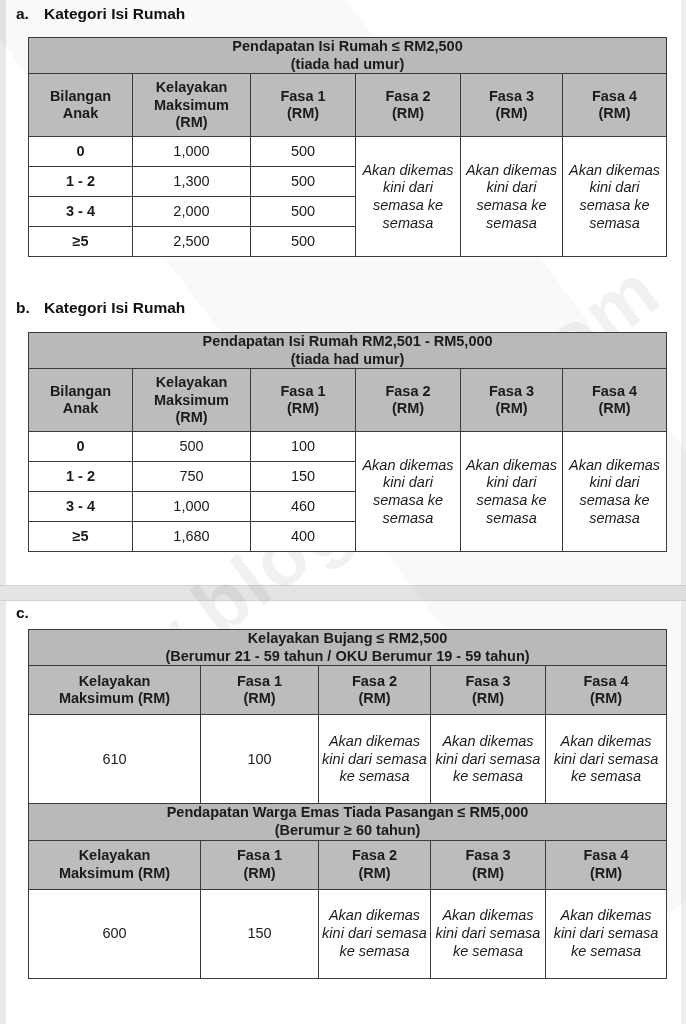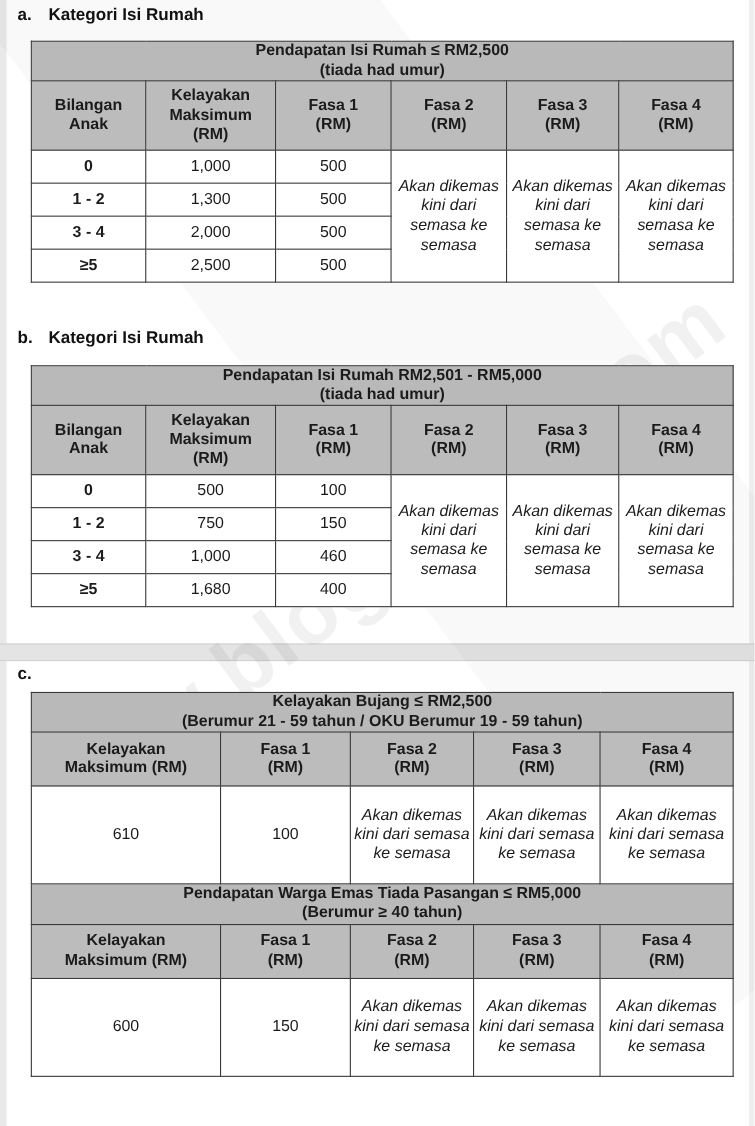--- a/index.html
+++ b/index.html
@@ -347,21 +347,21 @@
         <td class="num" style="height:88px">610</td>
         <td class="num">100</td>
         <td class="note">Akan dikemas kini dari semasa ke semasa</td>
         <td class="note">Akan dikemas kini dari semasa ke semasa</td>
         <td class="note">Akan dikemas kini dari semasa ke semasa</td>
       </tr>
 
       <tr>
         <td class="title-cell" colspan="5">
           <div>Pendapatan Warga Emas Tiada Pasangan ≤ RM5,000</div>
-          <div>(Berumur ≥ 40 tahun)</div>
+          <div>(Berumur ≥ 60 tahun)</div>
         </td>
       </tr>
       <tr>
         <td class="head-cell" style="height:48px">
           <div>Kelayakan</div>
           <div>Maksimum (RM)</div>
         </td>
         <td class="head-cell">
           <div>Fasa 1</div>
           <div>(RM)</div>

